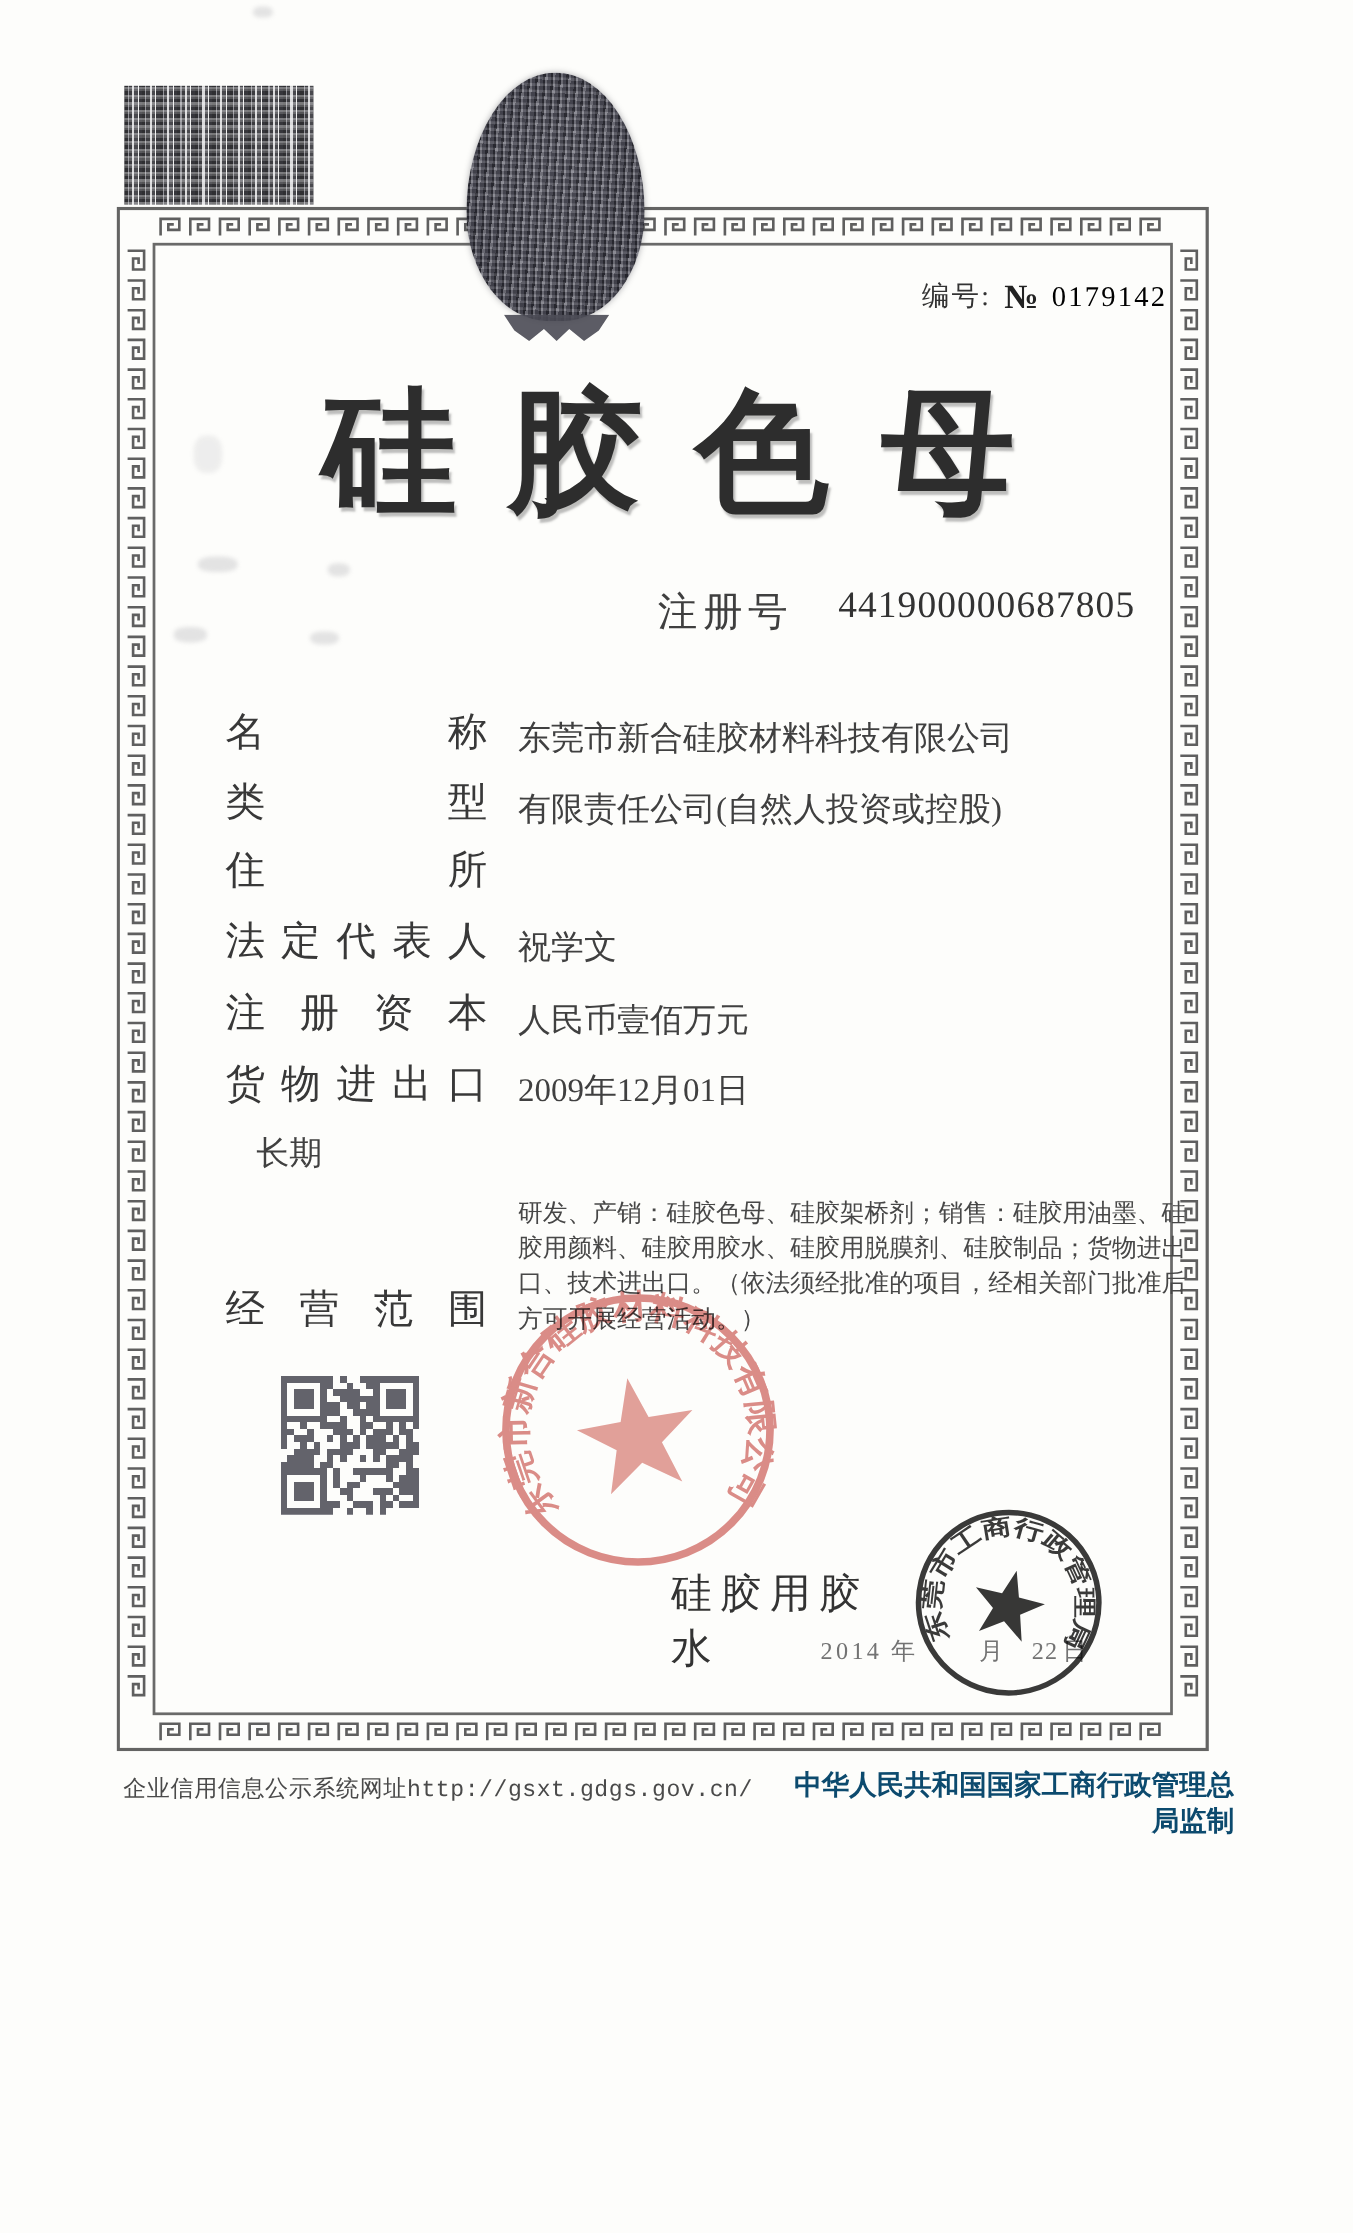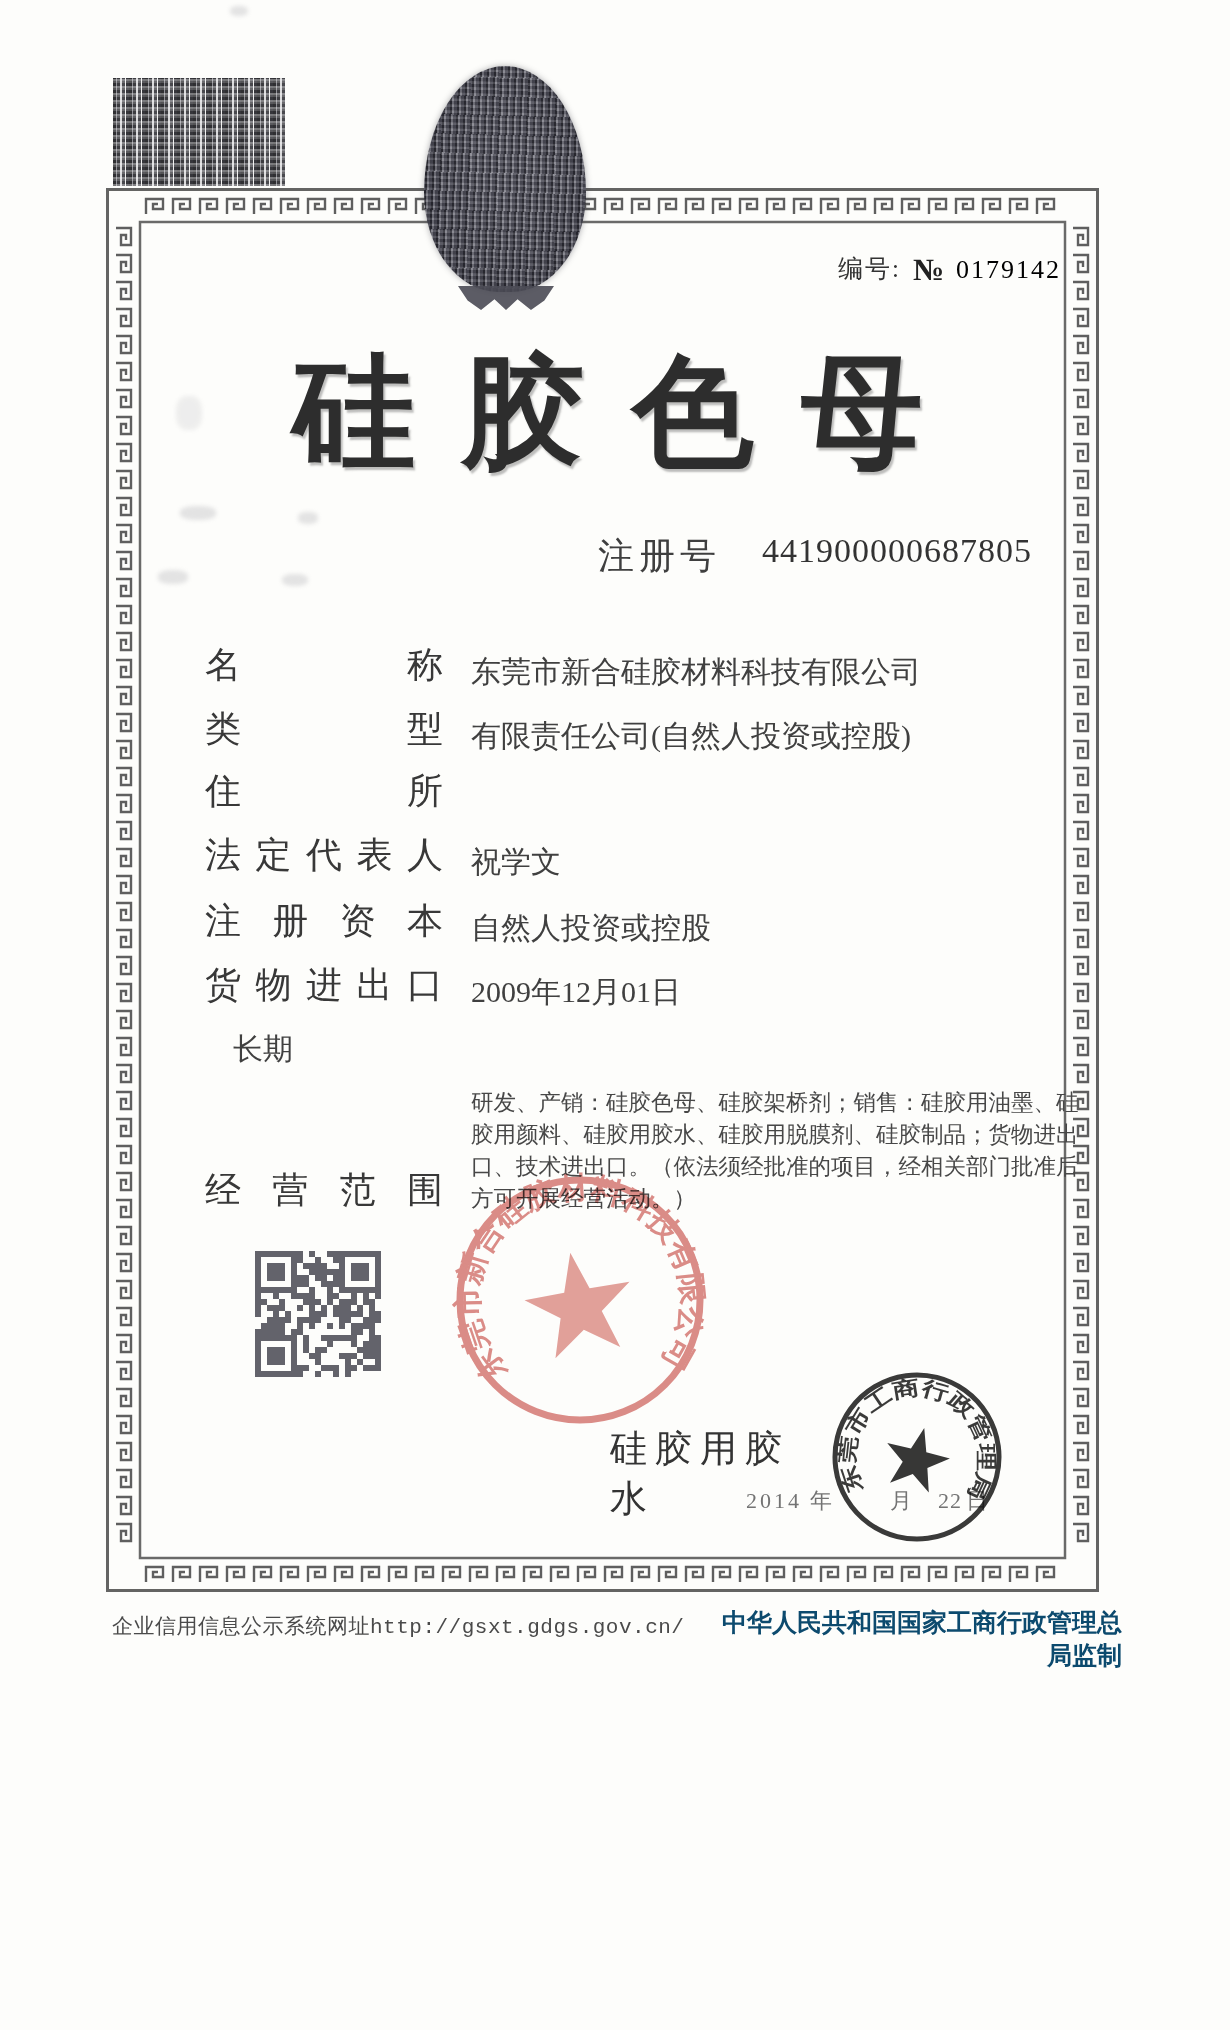--- a/index.html
+++ b/index.html
@@ -300,21 +300,21 @@
   </div>
   <div class="field-row" style="top:756px">
     <div class="field-label">住所</div>
   </div>
   <div class="field-row" style="top:820px">
     <div class="field-label">法定代表人</div>
     <div class="field-value">祝学文</div>
   </div>
   <div class="field-row" style="top:886px">
     <div class="field-label">注册资本</div>
-    <div class="field-value">自然人投资或控股</div>
+    <div class="field-value">人民币壹佰万元</div>
   </div>
   <div class="field-row" style="top:950px">
     <div class="field-label">货物进出口</div>
     <div class="field-value">2009年12月01日</div>
   </div>
   <div class="field-row" style="top:1014px">
     <div class="field-value">长期</div>
   </div>
   <div class="field-row scope" style="top:1070px">
     <div class="field-label">经营范围</div>

